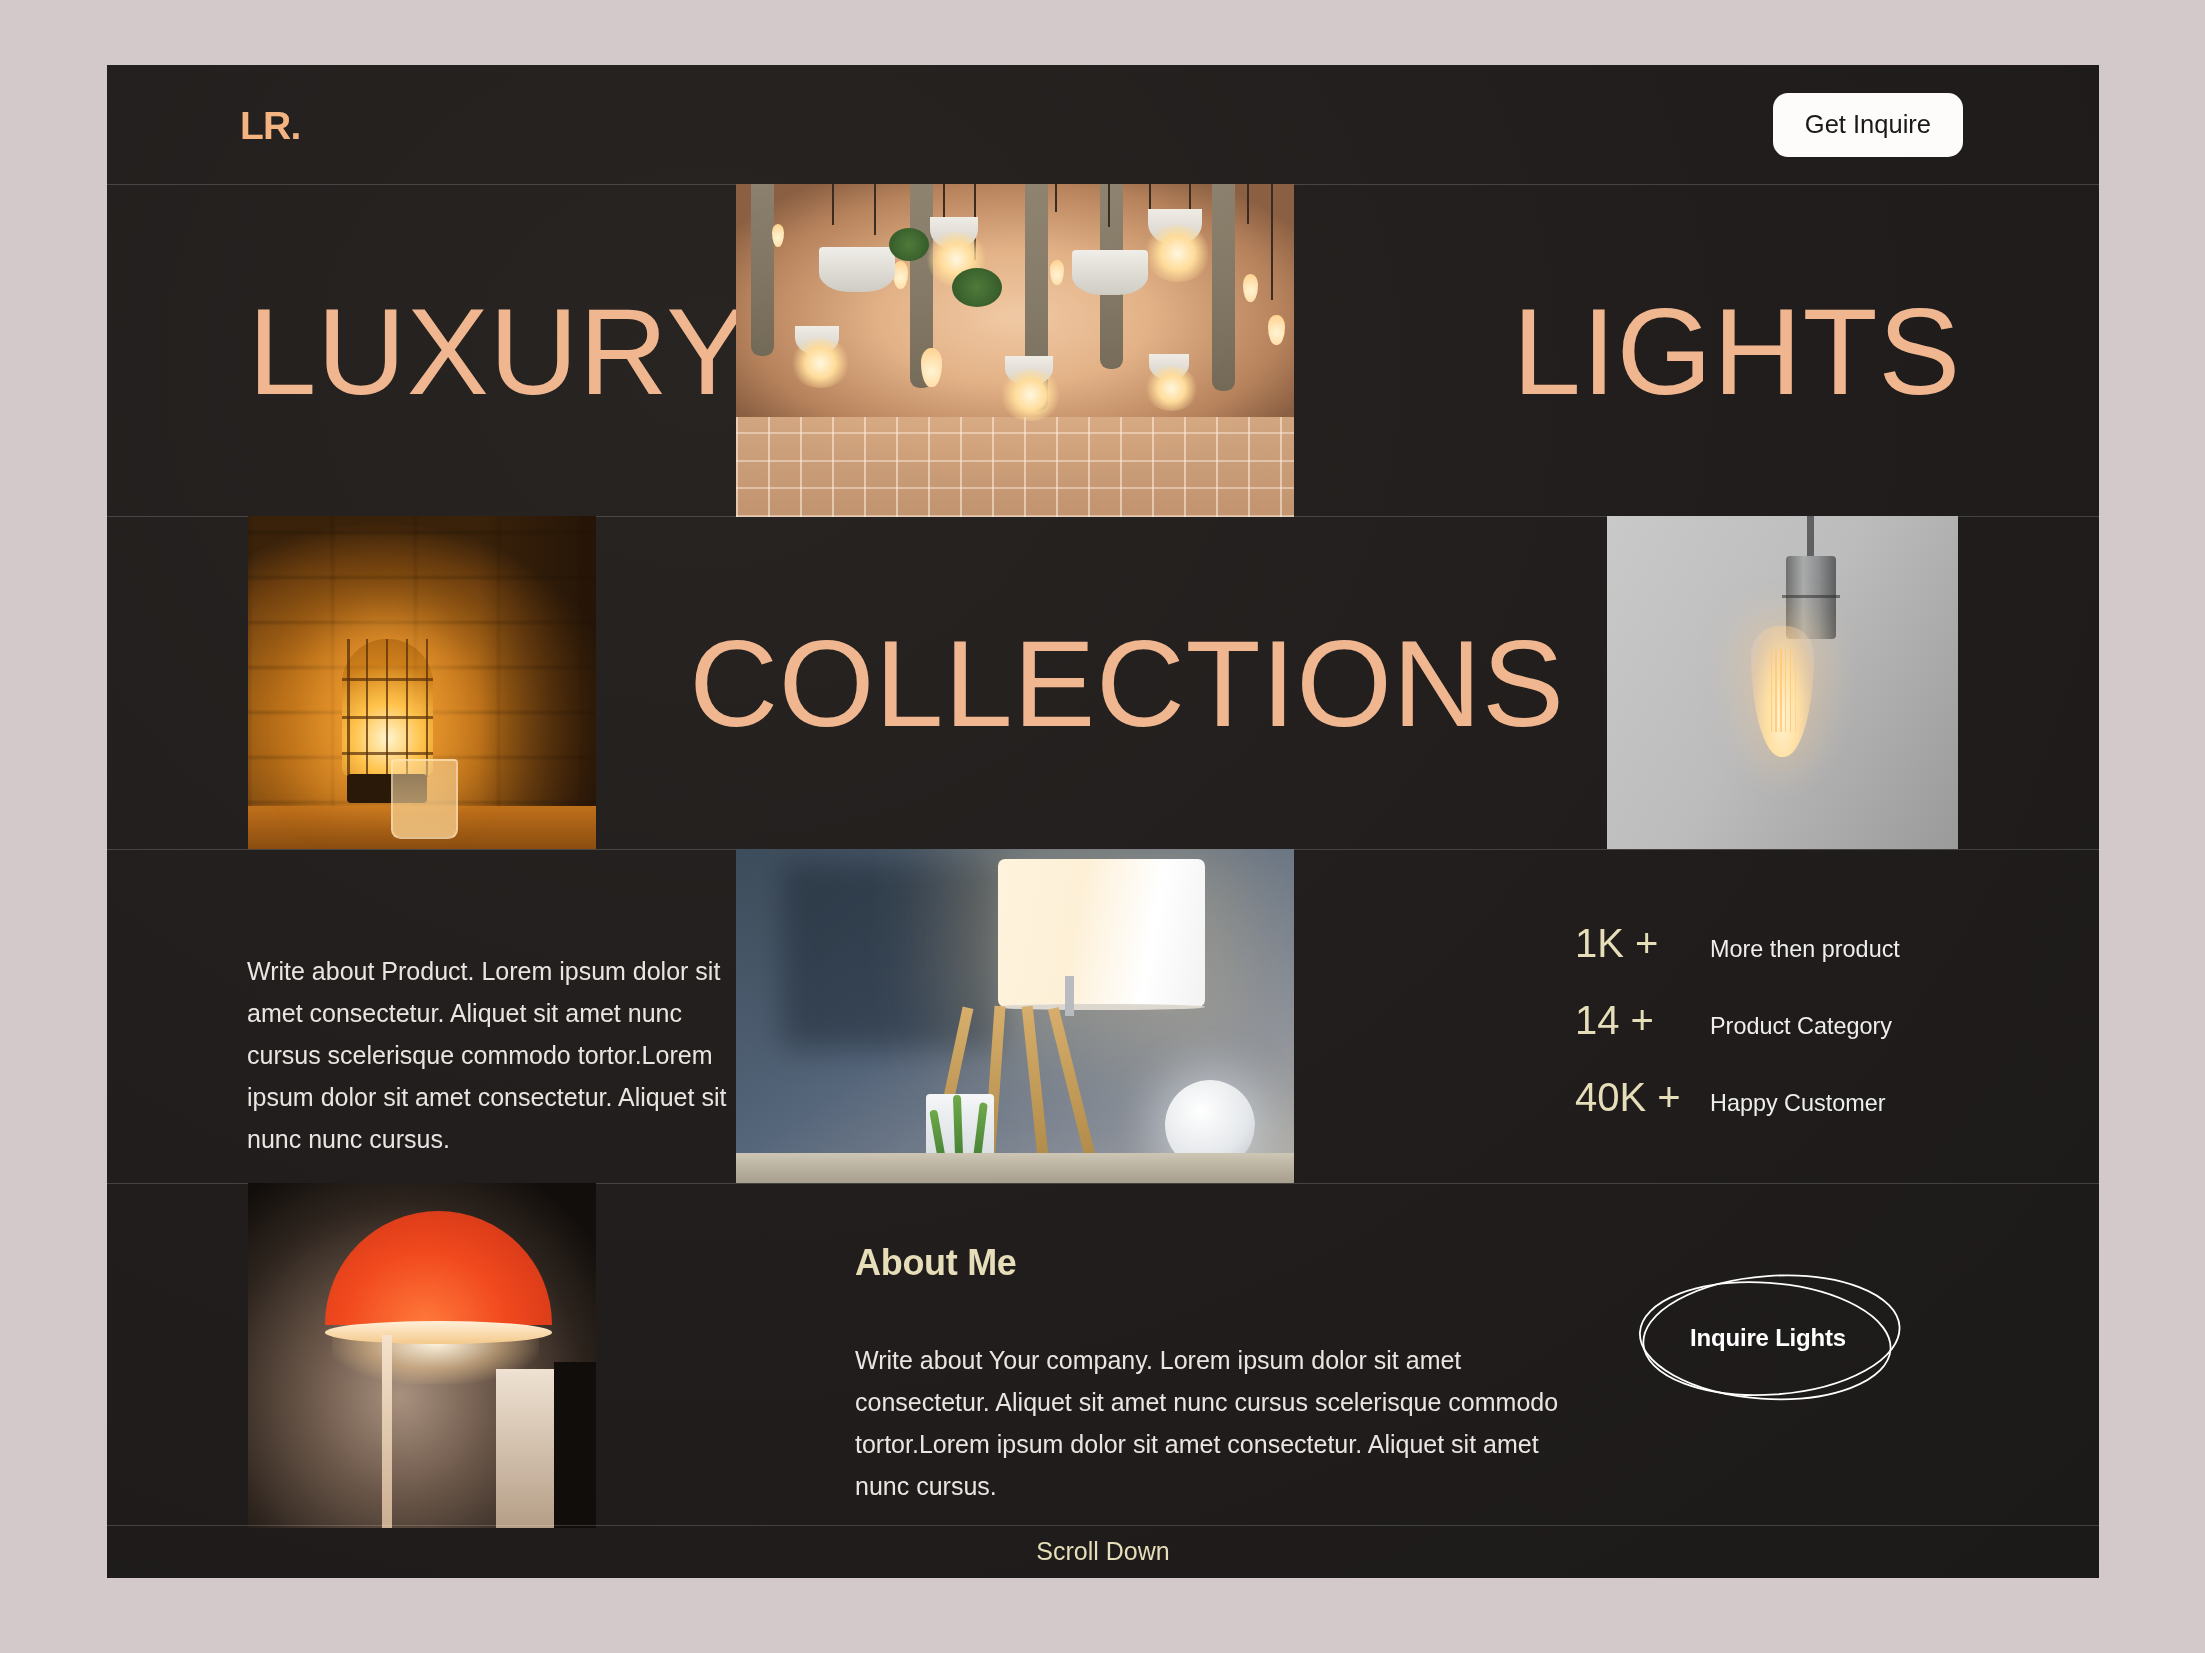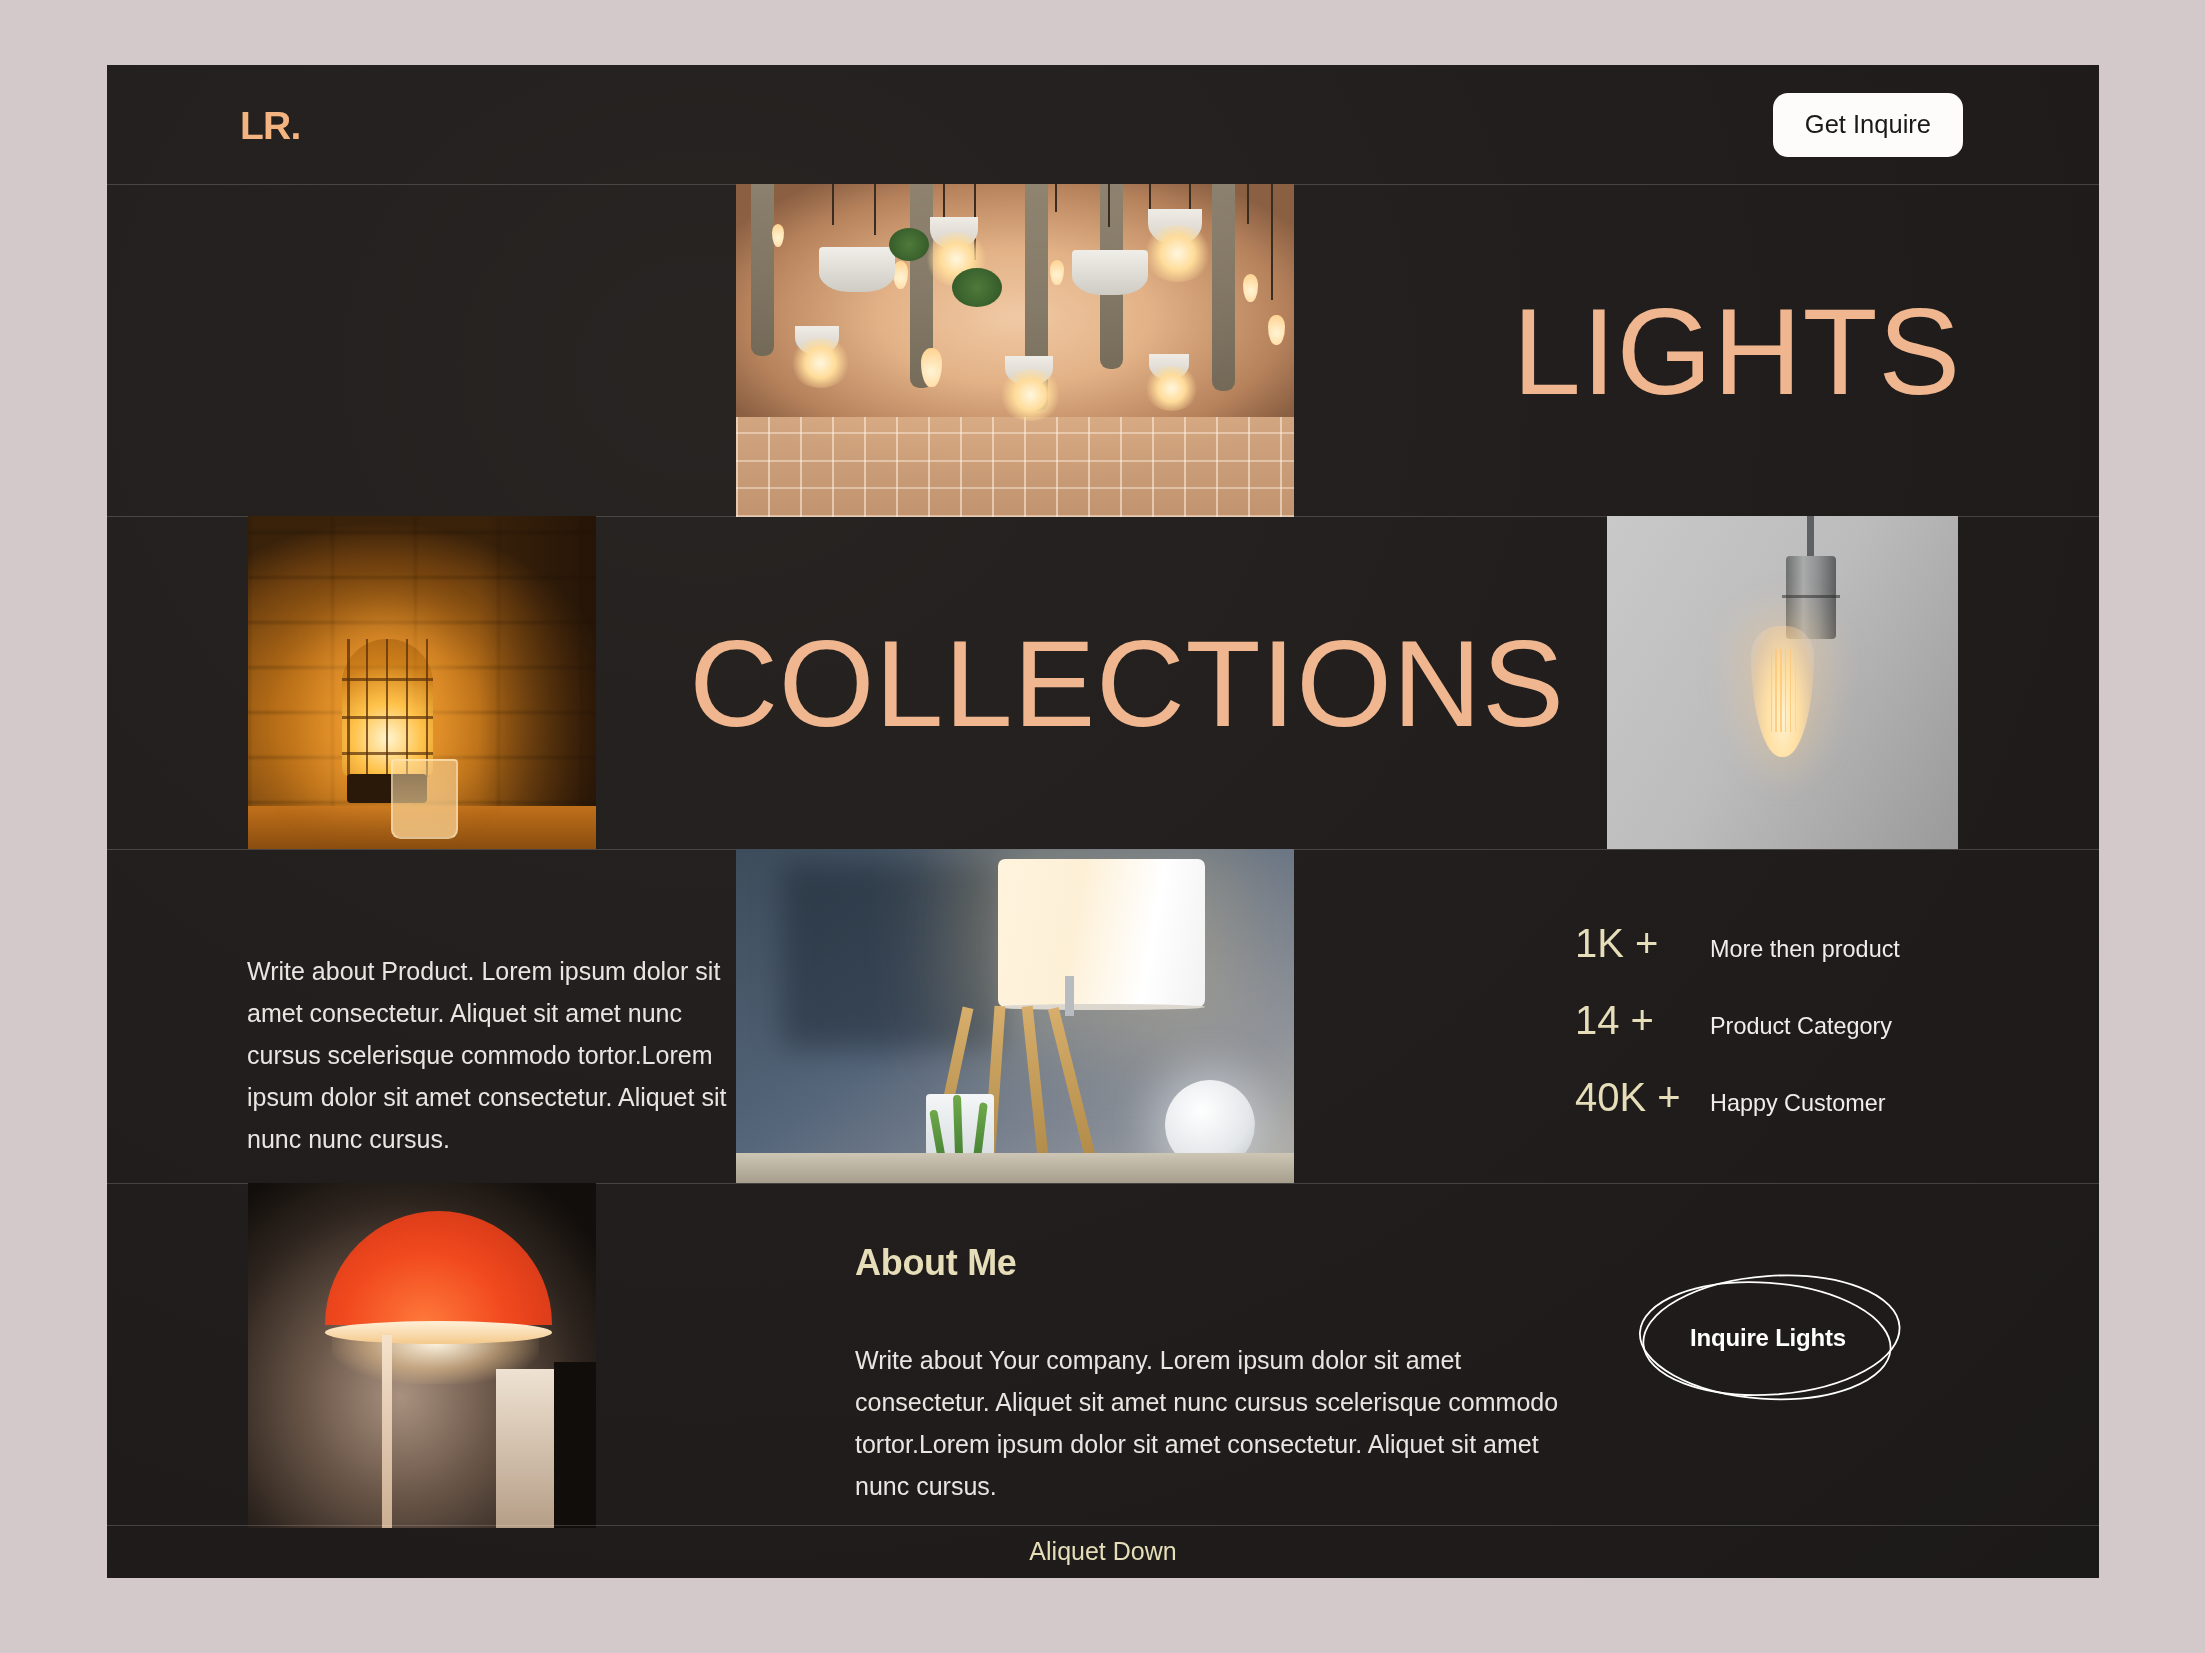--- a/index.html
+++ b/index.html
@@ -222,20 +222,21 @@
 <div class="page">
   <div class="card">
 
     <div class="header">
       <div class="logo">LR.</div>
       <button class="inquire">Get Inquire</button>
     </div>
     <div class="hline" style="top:119px"></div>
 
     <div class="row-hero">
+      <div class="hero-word hero-left">LUXURY</div>
       <div class="hero-word hero-right">LIGHTS</div>
 
       <div class="img img-hero">
         <div class="scene sc-hero">
           <div class="wall"></div>
             <div class="grid"></div>
 
           <div class="moss" style="left:15px;height:172px;"></div>
           <div class="moss" style="left:174px;height:204px;"></div>
           <div class="moss" style="left:289px;height:227px;"></div>
@@ -375,18 +376,18 @@
         <svg width="276" height="138" viewBox="0 0 400 200">
           <ellipse cx="205" cy="96" rx="186" ry="86" fill="none" stroke="#ffffff" stroke-width="2.6" transform="rotate(-4 205 96)"></ellipse>
           <ellipse cx="196" cy="104" rx="182" ry="84" fill="none" stroke="#ffffff" stroke-width="2.6" transform="rotate(4 196 104)"></ellipse>
         </svg>
         <div class="explore-lbl">Inquire Lights</div>
       </div>
     </div>
     <div class="hline" style="top:1460px"></div>
 
     <div class="footer">
-      <span>Aliquet Down</span>
+      <span>Scroll Down</span>
     </div>
 
   </div>
 </div>
 
 
 </body></html>

